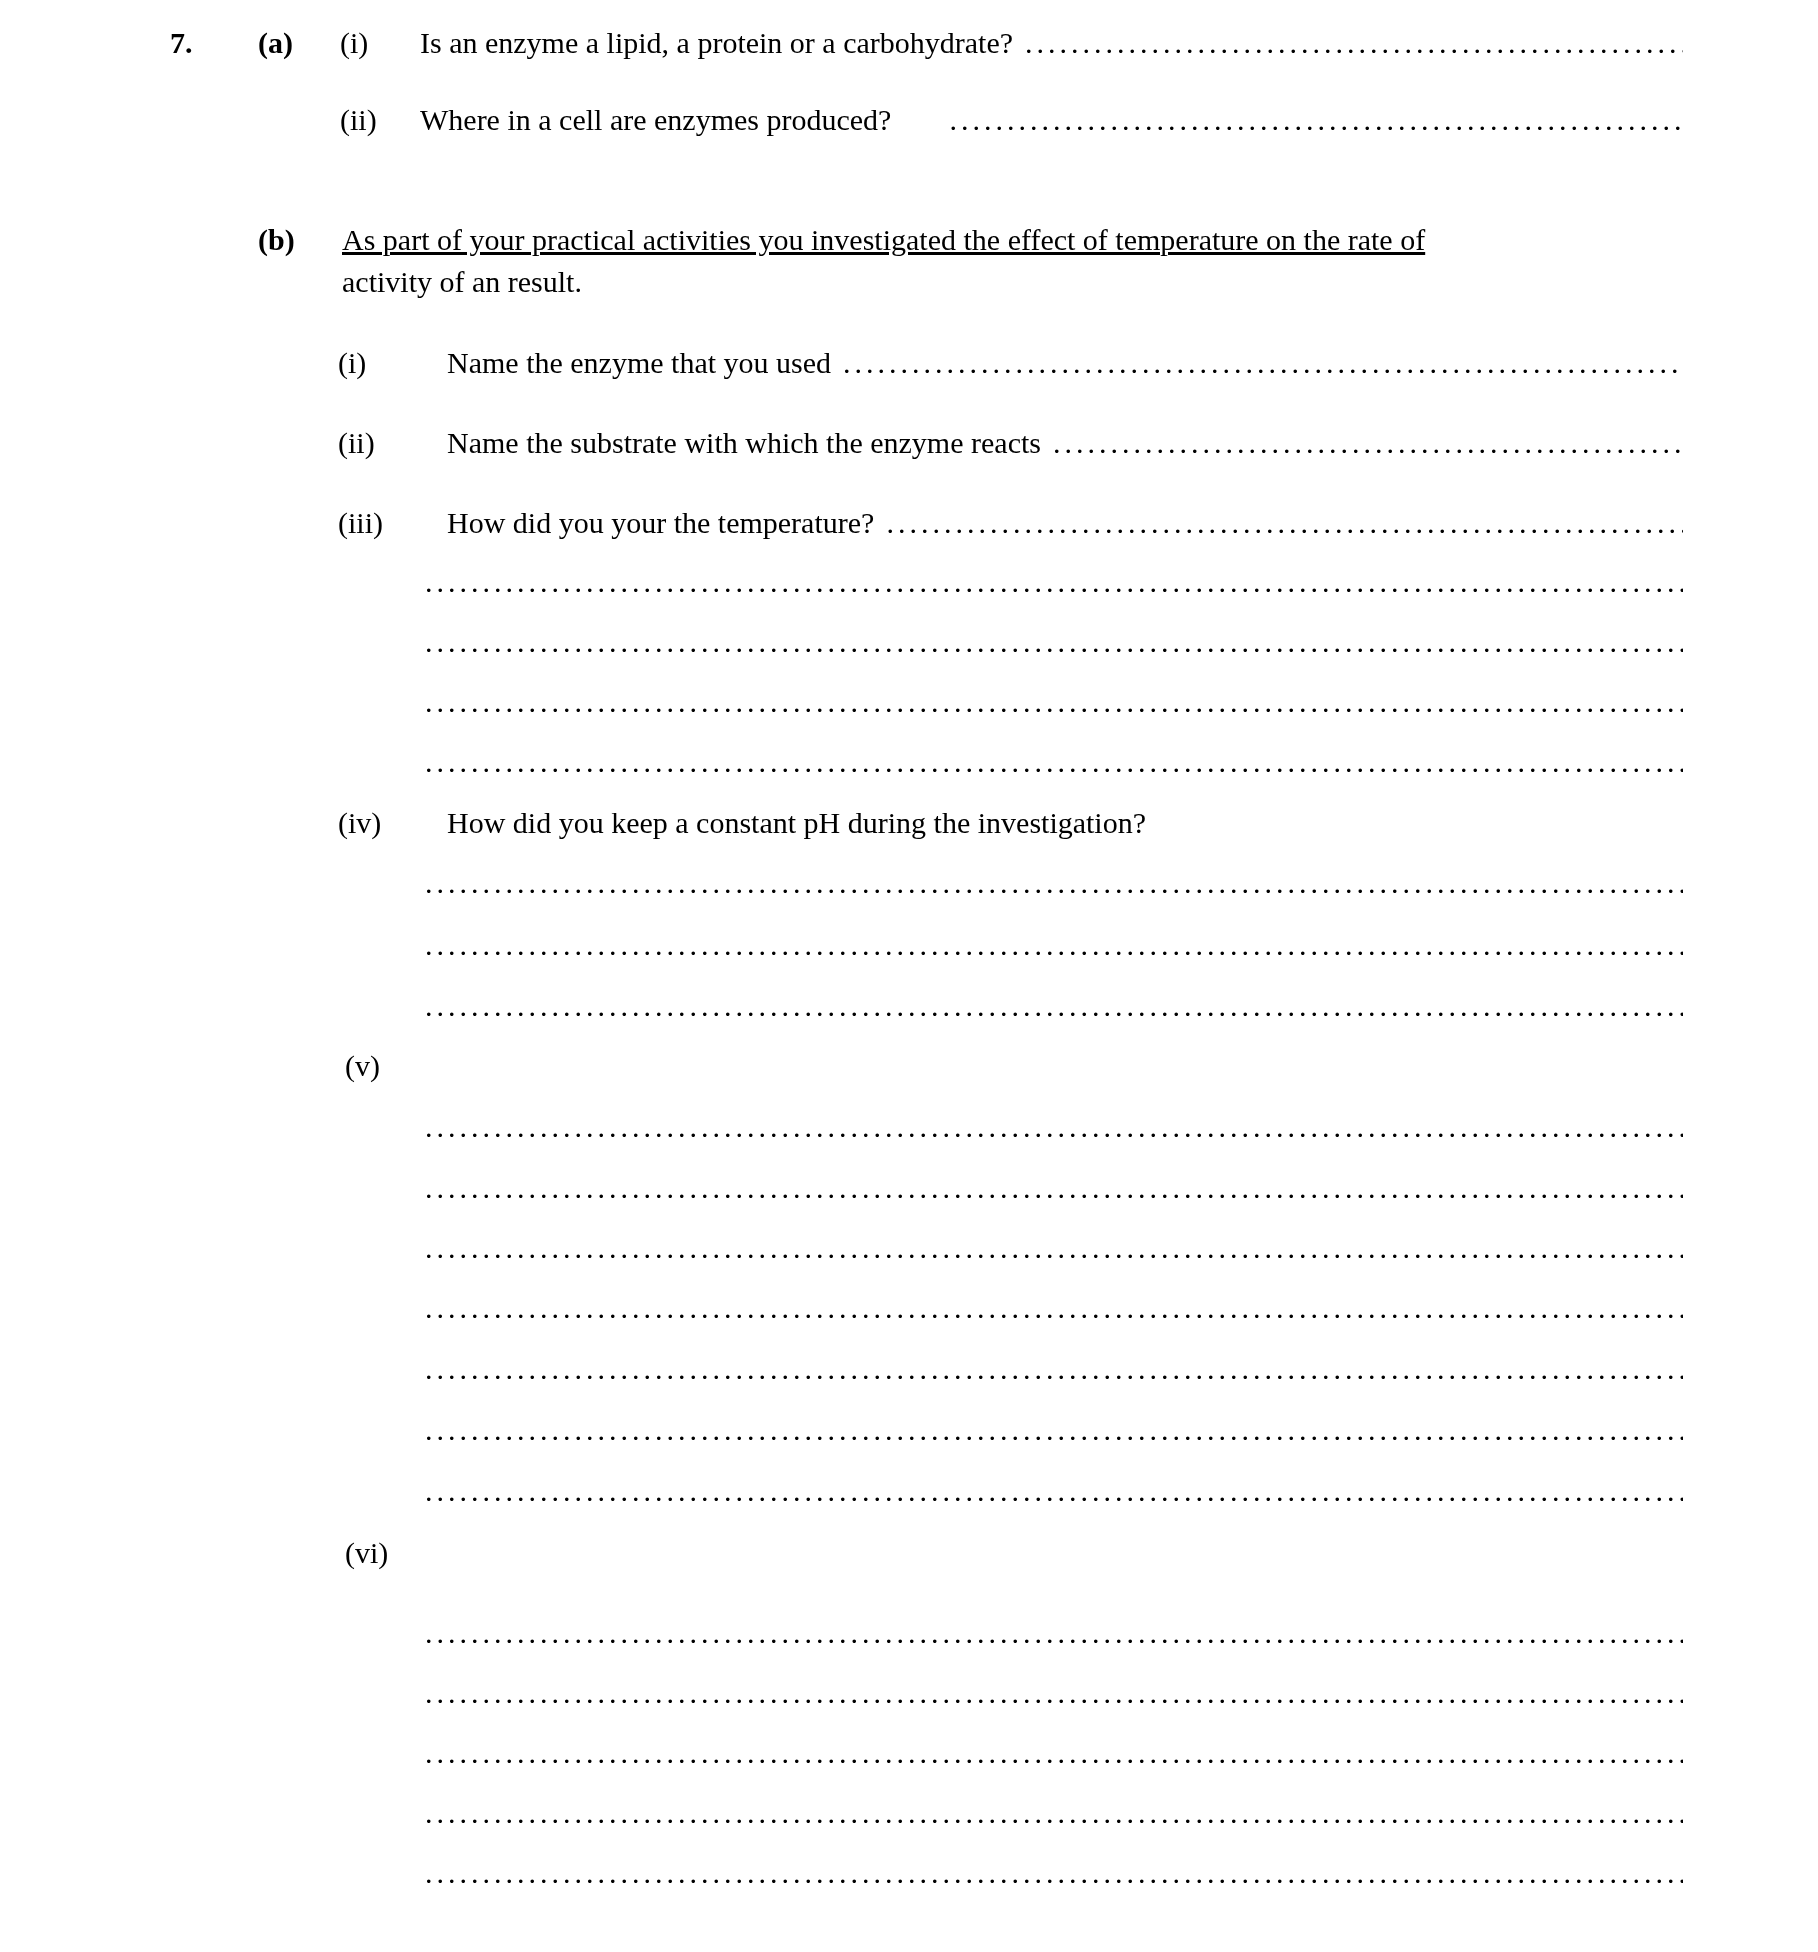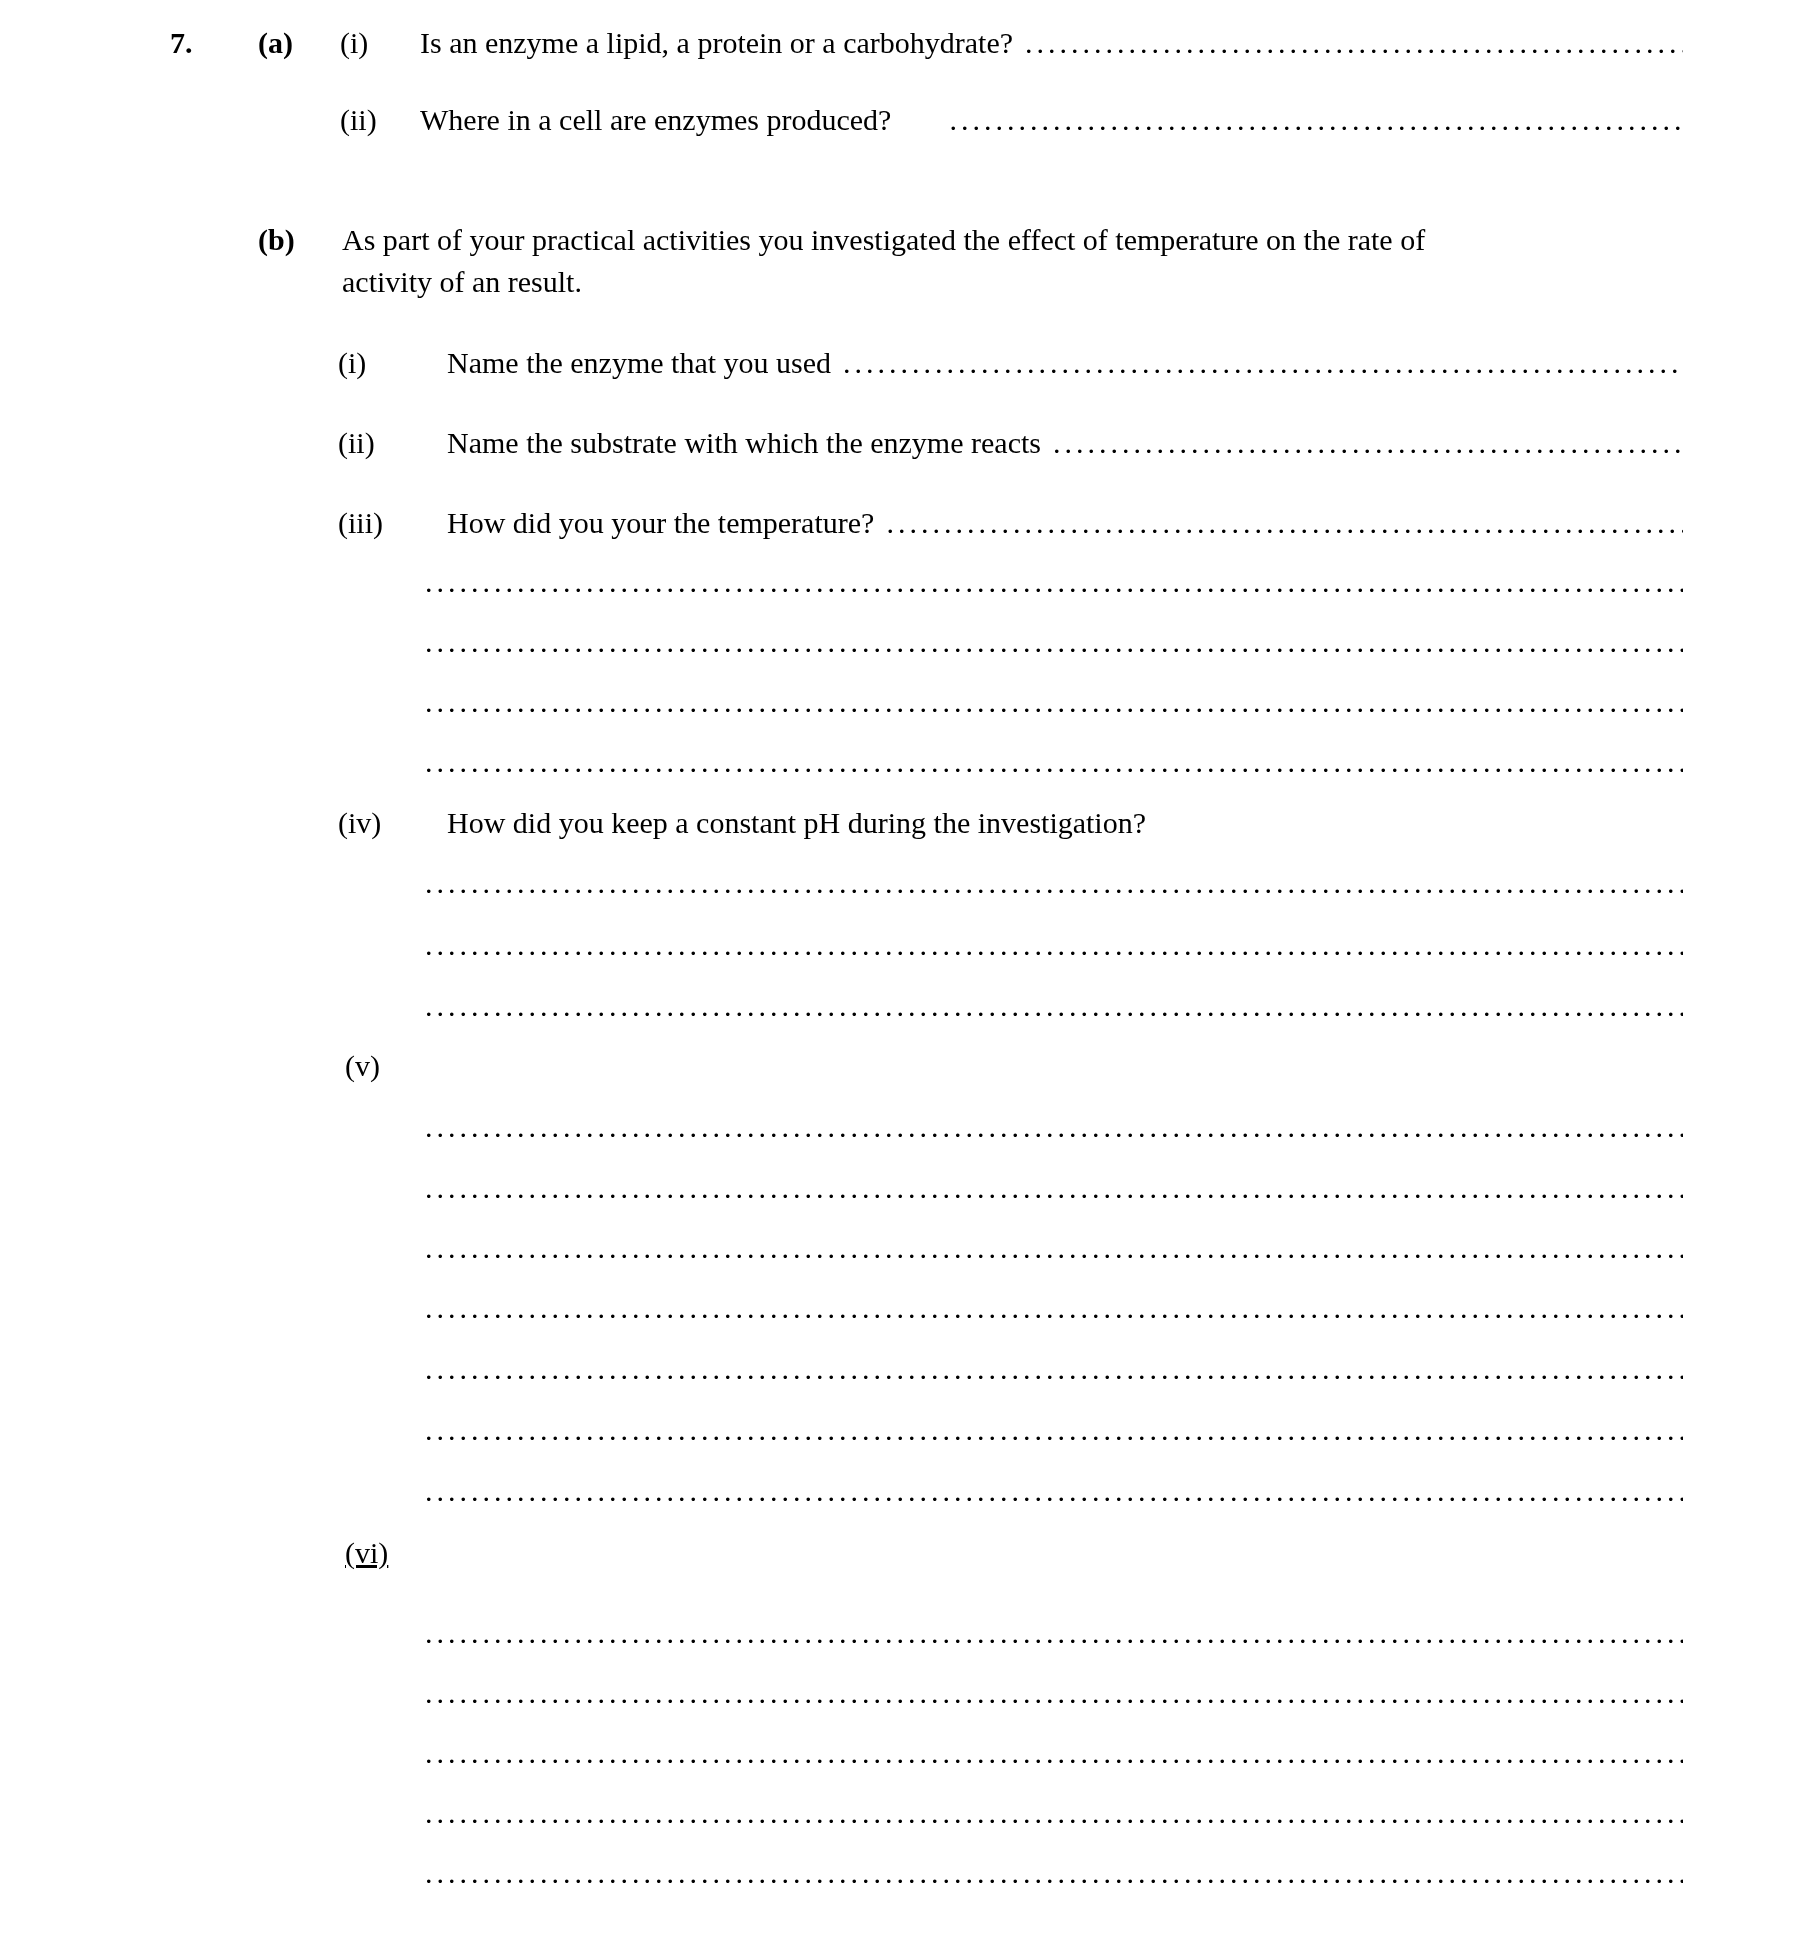--- a/index.html
+++ b/index.html
@@ -65,21 +65,21 @@
 
   <div class="row" style="top:99px; left:340px;">
     <span class="numeral-a">(ii)</span>
     <span class="qtext">Where in a cell are enzymes produced?</span>
     <span class="leader gap-lg">......................................................................................................................................................</span>
   </div>
 
   <div class="row intro-wrap" style="top:219px; left:258px;">
     <span class="partlabel bold" style="width:84px;">(b)</span>
     <span class="intro-text">
-      <span style="display:block;">As part of your practical activities you investigated the effect of temperature on the rate of</span>
+      <span style="display:block;text-decoration:underline;">As part of your practical activities you investigated the effect of temperature on the rate of</span>
       <span style="display:block;">activity of an result.</span>
     </span>
   </div>
 
   <div class="row" style="top:342px; left:338px;">
     <span class="numeral-b">(i)</span>
     <span class="qtext">Name the enzyme that you used</span>
     <span class="leader">......................................................................................................................................................</span>
   </div>
 
@@ -115,21 +115,21 @@
 
   <div class="ans-line" style="top:1106px;">......................................................................................................................................................</div>
   <div class="ans-line" style="top:1167px;">......................................................................................................................................................</div>
   <div class="ans-line" style="top:1227px;">......................................................................................................................................................</div>
   <div class="ans-line" style="top:1287px;">......................................................................................................................................................</div>
   <div class="ans-line" style="top:1348px;">......................................................................................................................................................</div>
   <div class="ans-line" style="top:1409px;">......................................................................................................................................................</div>
   <div class="ans-line" style="top:1470px;">......................................................................................................................................................</div>
 
   <div class="row" style="top:1532px; left:345px;">
-    <span class="numeral-b" style="width:78px;text-decoration:underline;">(vi)</span>
+    <span class="numeral-b" style="width:78px;">(vi)</span>
   </div>
 
   <div class="ans-line" style="top:1612px;">......................................................................................................................................................</div>
   <div class="ans-line" style="top:1672px;">......................................................................................................................................................</div>
   <div class="ans-line" style="top:1732px;">......................................................................................................................................................</div>
   <div class="ans-line" style="top:1792px;">......................................................................................................................................................</div>
   <div class="ans-line" style="top:1852px;">......................................................................................................................................................</div>
 
 </div>
 

